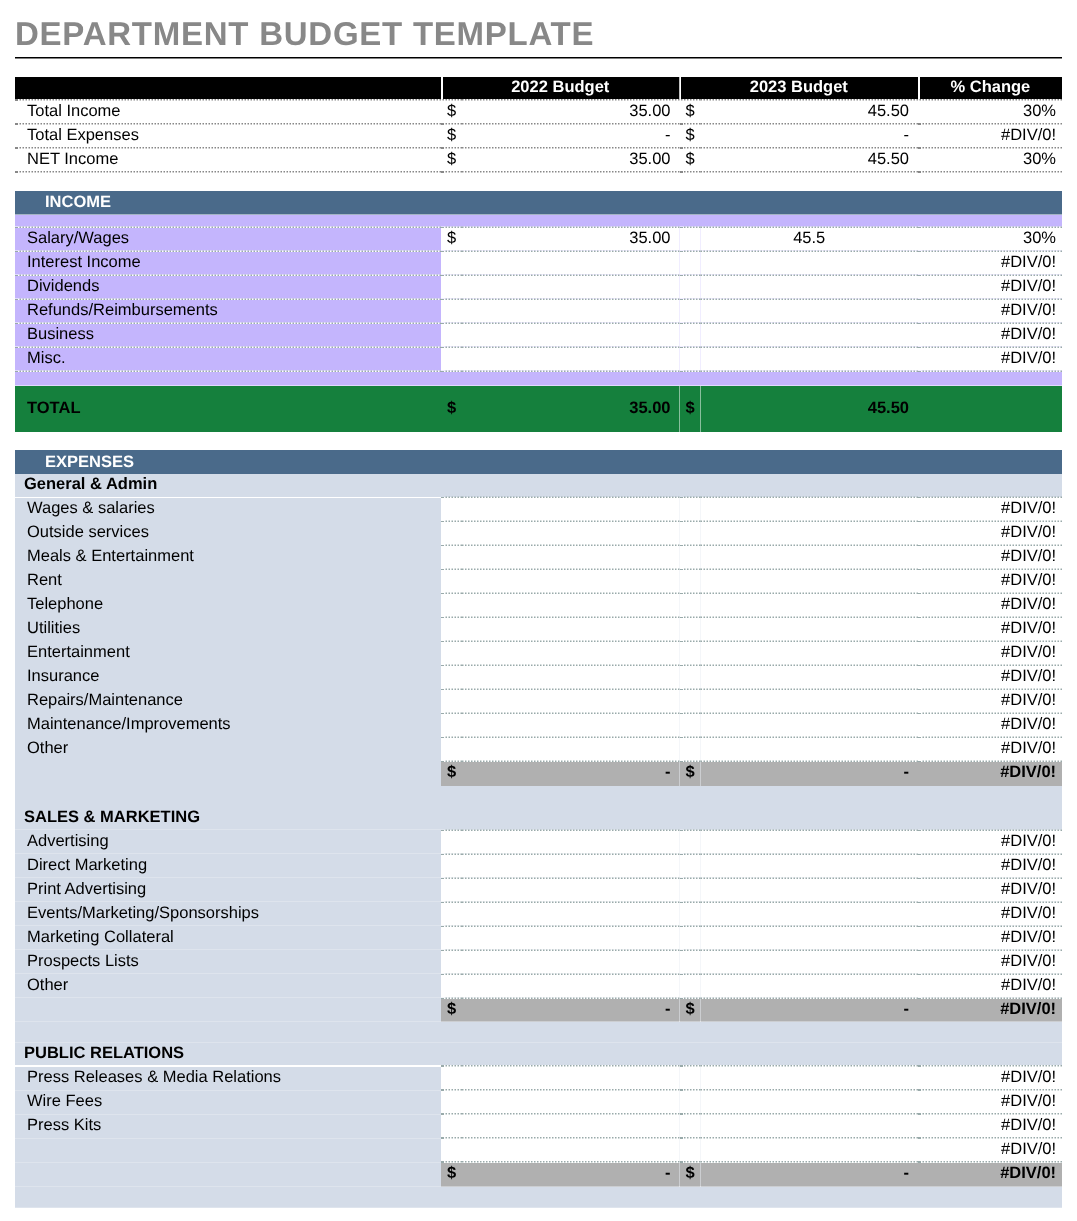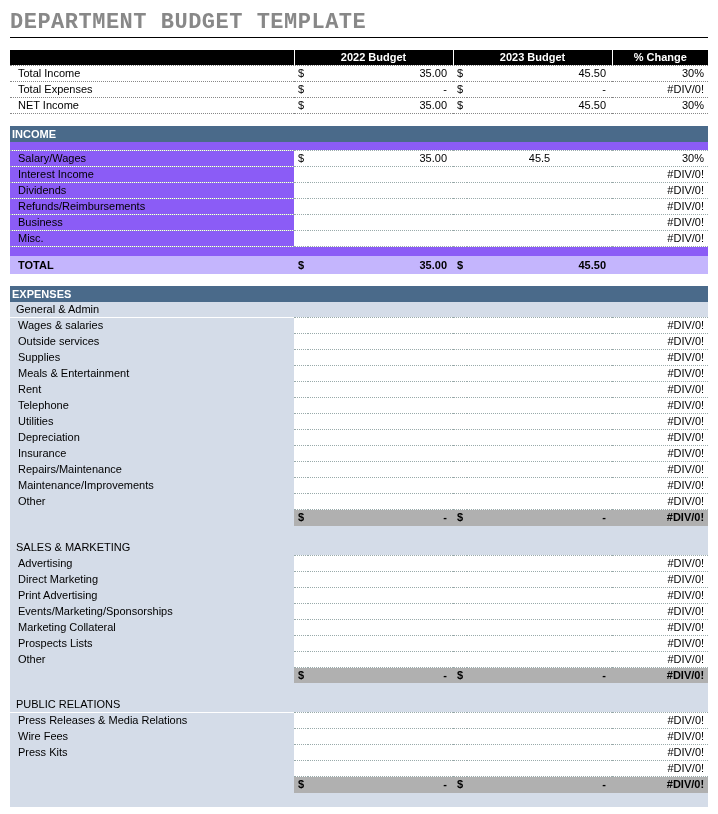--- a/index.html
+++ b/index.html
@@ -6,21 +6,21 @@
   body {
     margin: 0;
     padding: 10px;
     font-family: Arial, Helvetica, sans-serif;
     font-size: 11px;
     color: #000;
     background: #fff;
     width: 718px;
   }
   h1 {
-    font-family: Liberation Mono, monospace;
+    font-family: Liberation Sans, sans-serif;
     font-size: 22px;
     font-weight: bold;
     color: #888;
     margin: 0 0 2px 0;
     letter-spacing: 0.5px;
   }
   .hr {
     border-bottom: 1px solid #000;
     margin-bottom: 12px;
   }
@@ -64,39 +64,39 @@
   .val-cell { text-align: right; padding-right: 6px; }
   .cur-cell { text-align: left; }
   .pc-cell { text-align: right; padding-left: 4px; }
 
   .section-bar td {
     background: #4a6a8a;
     color: #fff;
     font-weight: bold;
     font-size: 11px;
     height: 16px;
-    padding-left: 2px;
+    padding-left: 20px;
   }
   .section-pad td { height: 8px; }
 
-  .income-block { background: #8b5cf6; }
+  .income-block { background: #c4b5fd; }
   .income-block td { border-bottom: 1px dotted #9aa; }
   .income-block td.lbl { padding-left: 8px; }
   .income-block .data-area { background: #fff; }
 
   .total-row td {
-    background: #c4b5fd;
-    font-weight: bold;
-    height: 18px;
+    background: #15803d;
+    font-weight: bold;
+    height: 31px;
   }
 
   .exp-block { background: #d4dce8; }
   .exp-block td { }
   .cat-hdr td {
-    font-weight: normal;
+    font-weight: bold;
     padding-left: 6px;
     background: #d4dce8;
   }
   .line-row td.lbl {
     background: #d4dce8;
     padding-left: 8px;
   }
   .line-row td.data-area {
     background: #fff;
     border-bottom: 1px dotted #9aa;
@@ -278,28 +278,20 @@
       </tr>
       <tr class="line-row">
         <td class="lbl">Outside services</td>
         <td class="data-area"></td>
         <td class="data-area"></td>
         <td class="data-area"></td>
         <td class="data-area"></td>
         <td class="data-area pc-cell">#DIV/0!</td>
       </tr>
       <tr class="line-row">
-        <td class="lbl">Supplies</td>
-        <td class="data-area"></td>
-        <td class="data-area"></td>
-        <td class="data-area"></td>
-        <td class="data-area"></td>
-        <td class="data-area pc-cell">#DIV/0!</td>
-      </tr>
-      <tr class="line-row">
         <td class="lbl">Meals &amp; Entertainment</td>
         <td class="data-area"></td>
         <td class="data-area"></td>
         <td class="data-area"></td>
         <td class="data-area"></td>
         <td class="data-area pc-cell">#DIV/0!</td>
       </tr>
       <tr class="line-row">
         <td class="lbl">Rent</td>
         <td class="data-area"></td>
@@ -318,21 +310,21 @@
       </tr>
       <tr class="line-row">
         <td class="lbl">Utilities</td>
         <td class="data-area"></td>
         <td class="data-area"></td>
         <td class="data-area"></td>
         <td class="data-area"></td>
         <td class="data-area pc-cell">#DIV/0!</td>
       </tr>
       <tr class="line-row">
-        <td class="lbl">Depreciation</td>
+        <td class="lbl">Entertainment</td>
         <td class="data-area"></td>
         <td class="data-area"></td>
         <td class="data-area"></td>
         <td class="data-area"></td>
         <td class="data-area pc-cell">#DIV/0!</td>
       </tr>
       <tr class="line-row">
         <td class="lbl">Insurance</td>
         <td class="data-area"></td>
         <td class="data-area"></td>

